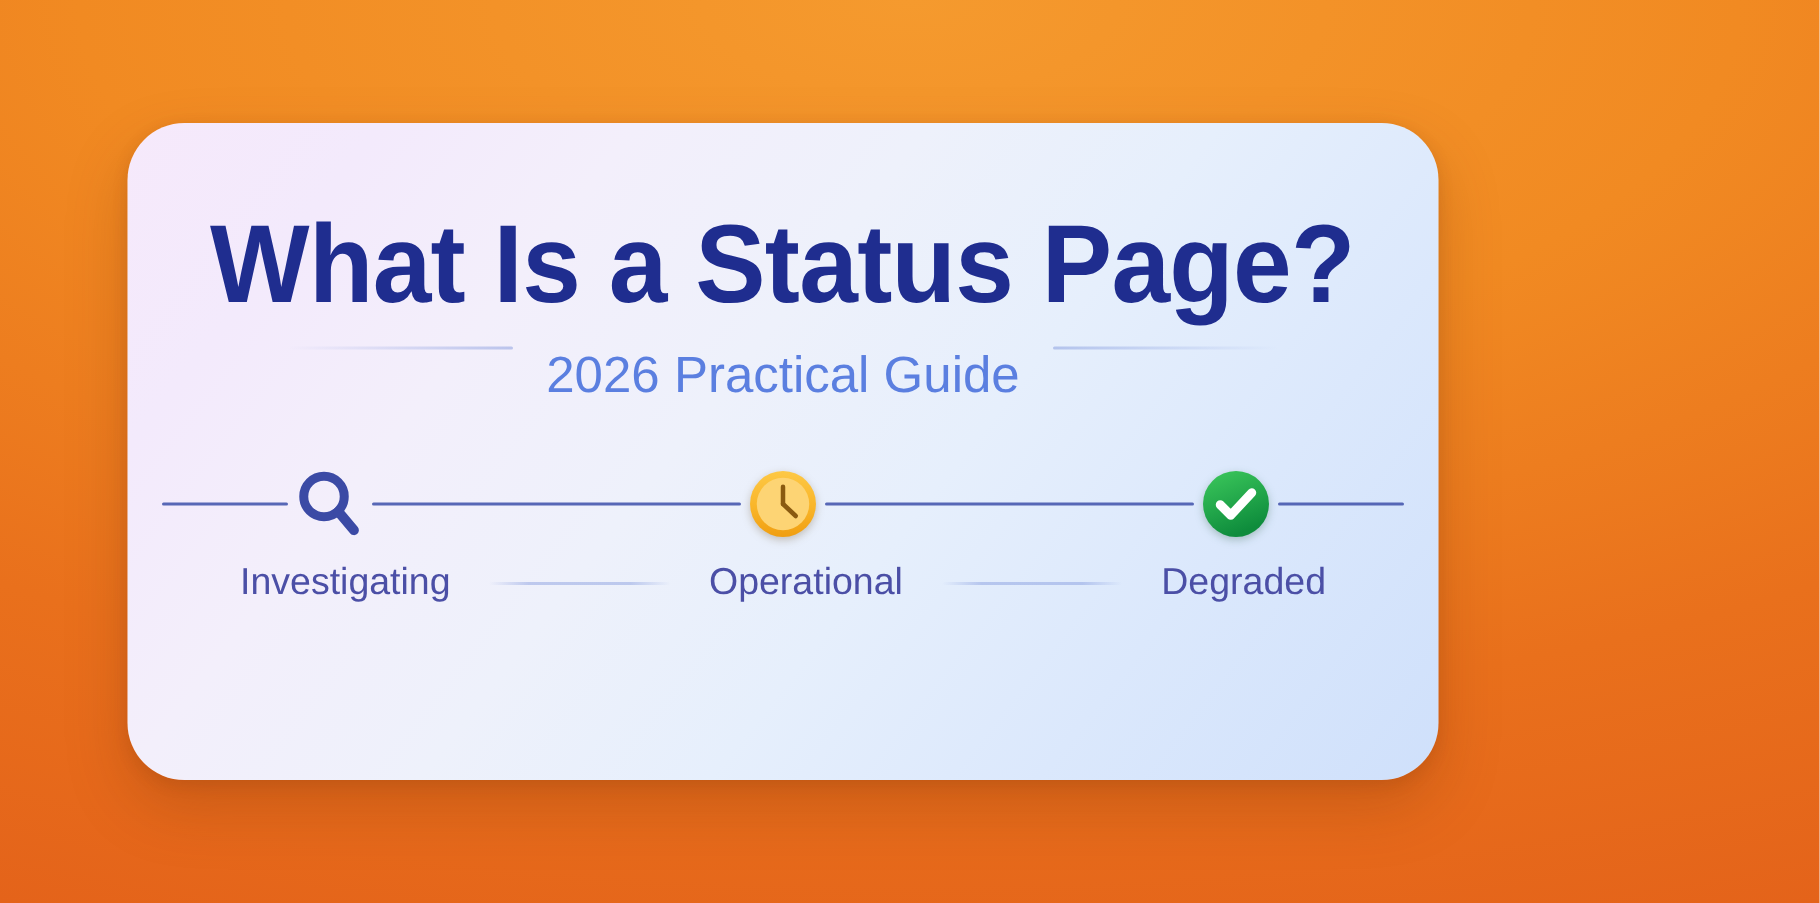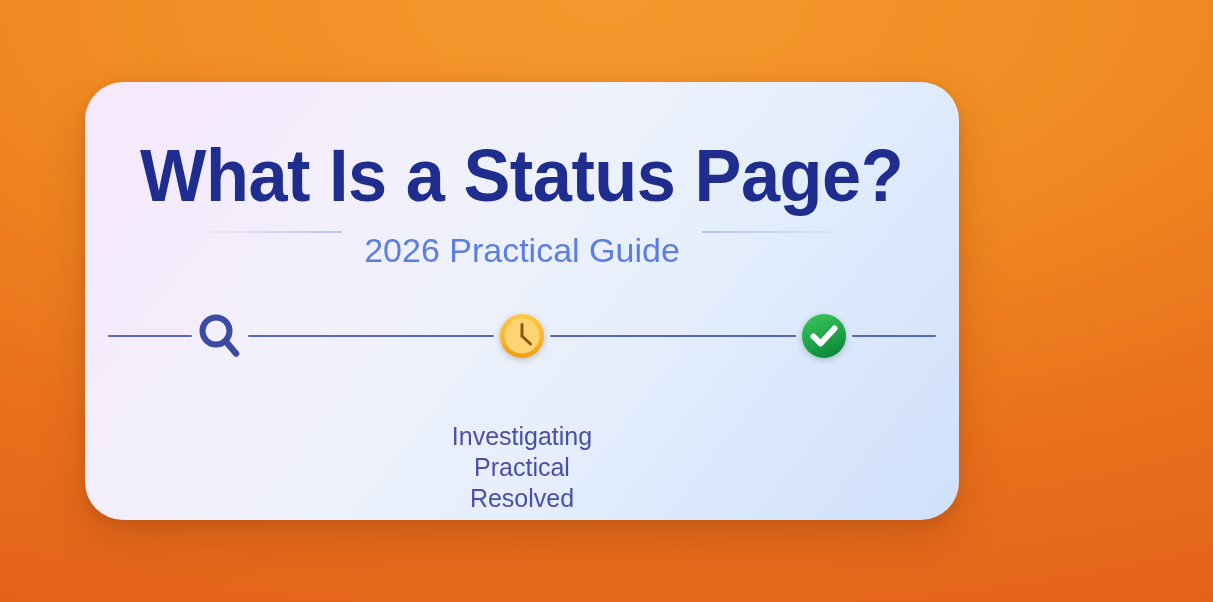--- a/index.html
+++ b/index.html
@@ -172,21 +172,20 @@
   .icon-check { width: 48px; height: 48px; display: block;
     filter: drop-shadow(0 2px 3px rgba(20,80,40,0.28)); }
 
   
   .label-row {
     display: flex;
     align-items: center;
     justify-content: space-between;
     margin-top: 10px;
     padding: 0 4px;
-    flex-direction: column;
   }
   .stage-label {
     font-size: 25px;
     font-weight: 400;
     color: #4b4fa6;
     white-space: nowrap;
   }
   .label-rule {
     height: 2px;
     flex: 1 1 auto;
@@ -261,20 +260,20 @@
         </svg>
       </div>
 
       <div class="track-line cap-right"></div>
     </div>
 
     <div class="label-row">
       <div class="label-spacer-left"></div>
       <div class="stage-label">Investigating</div>
       <div class="label-rule"></div>
-      <div class="stage-label">Practical</div>
+      <div class="stage-label">Operational</div>
       <div class="label-rule"></div>
-      <div class="stage-label">Resolved</div>
+      <div class="stage-label">Degraded</div>
       <div class="label-spacer-right"></div>
     </div>
 
   </div>
 </div>
 
 </body></html>

